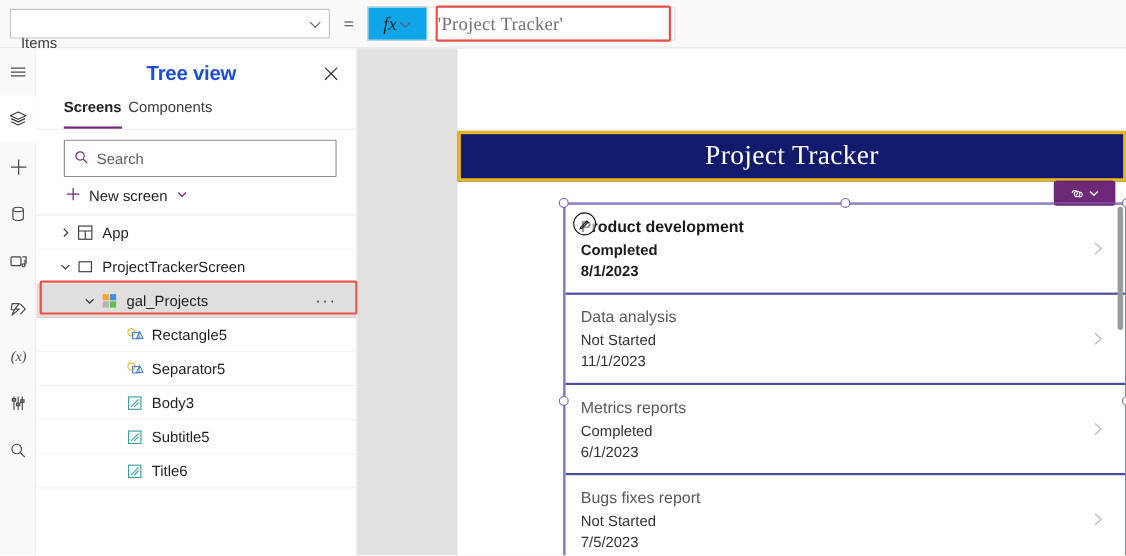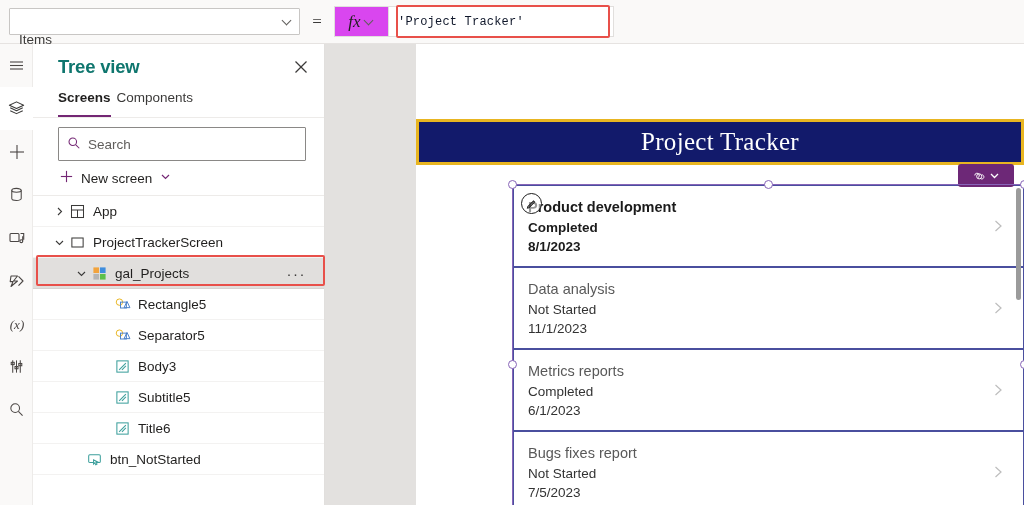--- a/index.html
+++ b/index.html
@@ -65,21 +65,21 @@
   .eq-sign {
     width: 34px;
     text-align: center;
     font-size: 17px;
     color: #3b3a39;
     font-family: "Liberation Serif", serif;
   }
   .fx-box {
     width: 54px;
     height: 31px;
-    background: #d946ef;
+    background: #0ea5e9;
     border: 1px solid #e1dfdd;
     border-right: none;
     box-sizing: border-box;
     display: flex;
     align-items: center;
     justify-content: center;
     gap: 3px;
   }
   .fx-glyph {
     font-family: "Liberation Serif", serif;
@@ -98,23 +98,23 @@
     left: 0; top: 0;
     width: 100%; height: 31px;
     background: #ffffff;
     border: 1px solid #e1dfdd;
     box-sizing: border-box;
     display: flex;
     align-items: center;
     padding-left: 9px;
   }
   .formula-text {
-    font-family: Liberation Mono, monospace;
-    font-size: 12px;
-    color: #0f172a;
+    font-family: Liberation Serif, serif;
+    font-size: 17px;
+    color: #737373;
     letter-spacing: 0.2px;
   }
   .annot-red {
     position: absolute;
     border: 2.5px solid #e8504a;
     border-radius: 2px;
     pointer-events: none;
     box-sizing: border-box;
   }
   #annot-formula {
@@ -166,22 +166,23 @@
     height: 46px;
     display: flex;
     align-items: center;
     padding: 0 12px 0 25px;
     box-sizing: border-box;
   }
   .tv-title {
     flex: 1;
     font-size: 18.5px;
     font-weight: bold;
-    color: #0f766e;
+    color: #1d4ed8;
     letter-spacing: -0.2px;
+    text-align: center;
   }
   .tv-close {
     width: 22px; height: 22px;
     display: flex; align-items: center; justify-content: center;
     color: #3b3a39;
     cursor: pointer;
   }
   .tv-tabs {
     display: flex;
     padding-left: 25px;
@@ -699,31 +700,20 @@
             <g fill="none" stroke="#3c9f9c" stroke-width="1.1">
           <rect x="2" y="2" width="12" height="12"></rect>
               <line x1="4.4" y1="11.6" x2="11.6" y2="4.4"></line>
               <line x1="7.4" y1="11.6" x2="11.6" y2="7.4"></line>
         </g>
           </svg>
       </span>
       <span class="tlabel">Title6</span>
     </div>
 
-    <div class="tv-row d-ctrl">
-      <span class="ticon">
-        <svg width="15" height="15" viewBox="0 0 16 16">
-            <g fill="none" stroke="#3c9f9c" stroke-width="1.1">
-          <rect x="1.8" y="3" width="12.4" height="8.2" rx="1.2"></rect>
-          <path d="M7 8.4 v4.4 l1.3-1.3 1.1 2.1 1.3-0.7 -1.1-2.1 1.8-0.2 z" fill="#ffffff"></path>
-        </g>
-          </svg>
-      </span>
-      <span class="tlabel">btn_NotStarted</span>
-    </div>
 
   </div>
 </div>
 <div class="annot-red" id="annot-gal"></div>
 
 <div class="canvas">
   <div class="app-screen">
 
     <div class="app-header">
       <span class="apptitle">Project Tracker</span>

